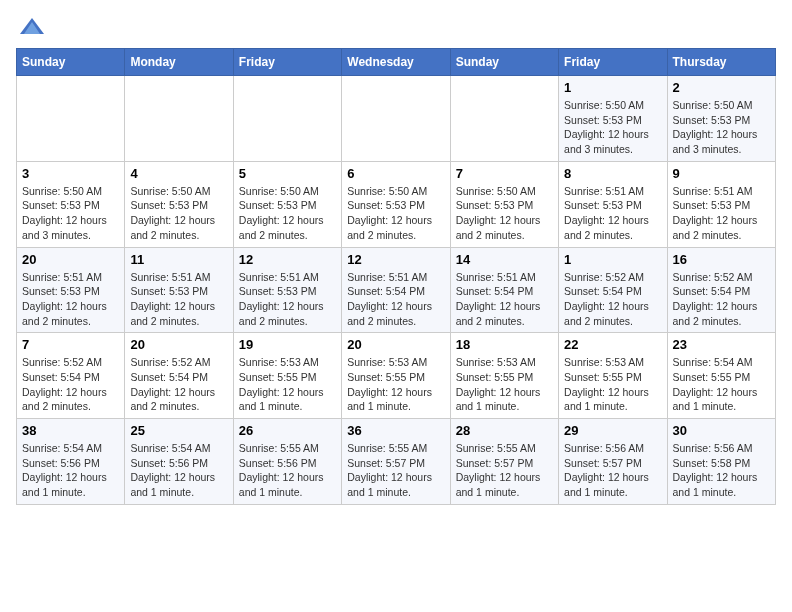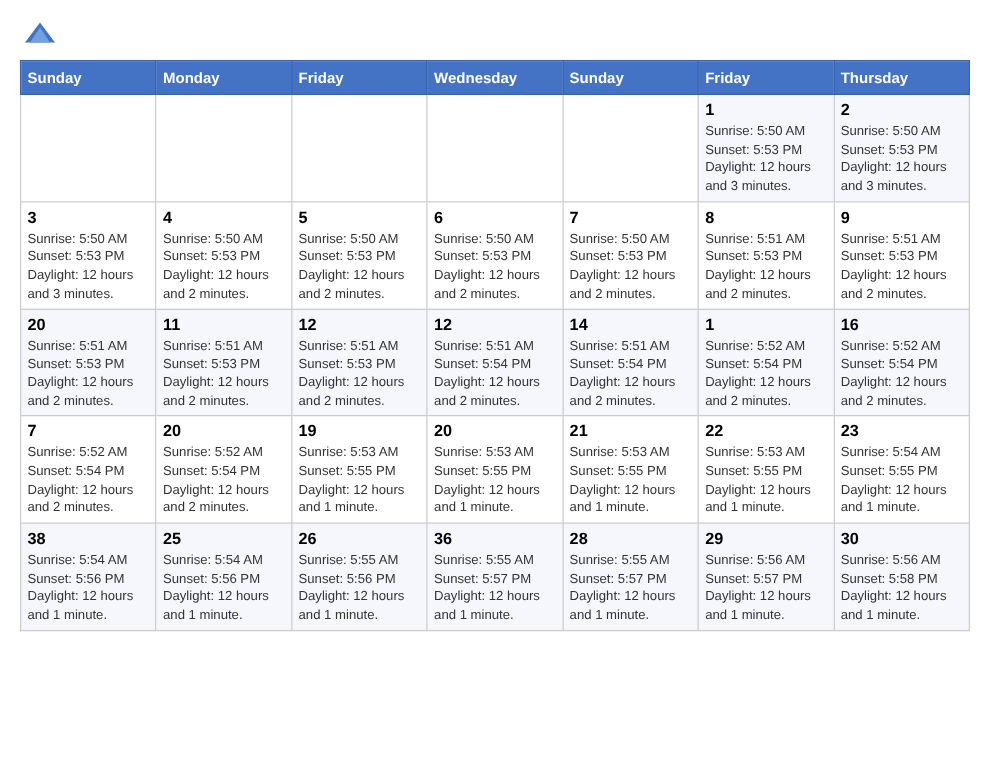--- a/index.html
+++ b/index.html
@@ -271,21 +271,21 @@
 and 1 minute.</div>
         </td>
         <td>
           <span class="day-num">20</span>
           <div class="day-info" style="white-space: pre-line;">Sunrise: 5:53 AM
 Sunset: 5:55 PM
 Daylight: 12 hours
 and 1 minute.</div>
         </td>
         <td>
-          <span class="day-num">21</span>
+          <span class="day-num">18</span>
           <div class="day-info" style="white-space: pre-line;">Sunrise: 5:53 AM
 Sunset: 5:55 PM
 Daylight: 12 hours
 and 1 minute.</div>
         </td>
         <td>
           <span class="day-num">22</span>
           <div class="day-info" style="white-space: pre-line;">Sunrise: 5:53 AM
 Sunset: 5:55 PM
 Daylight: 12 hours

